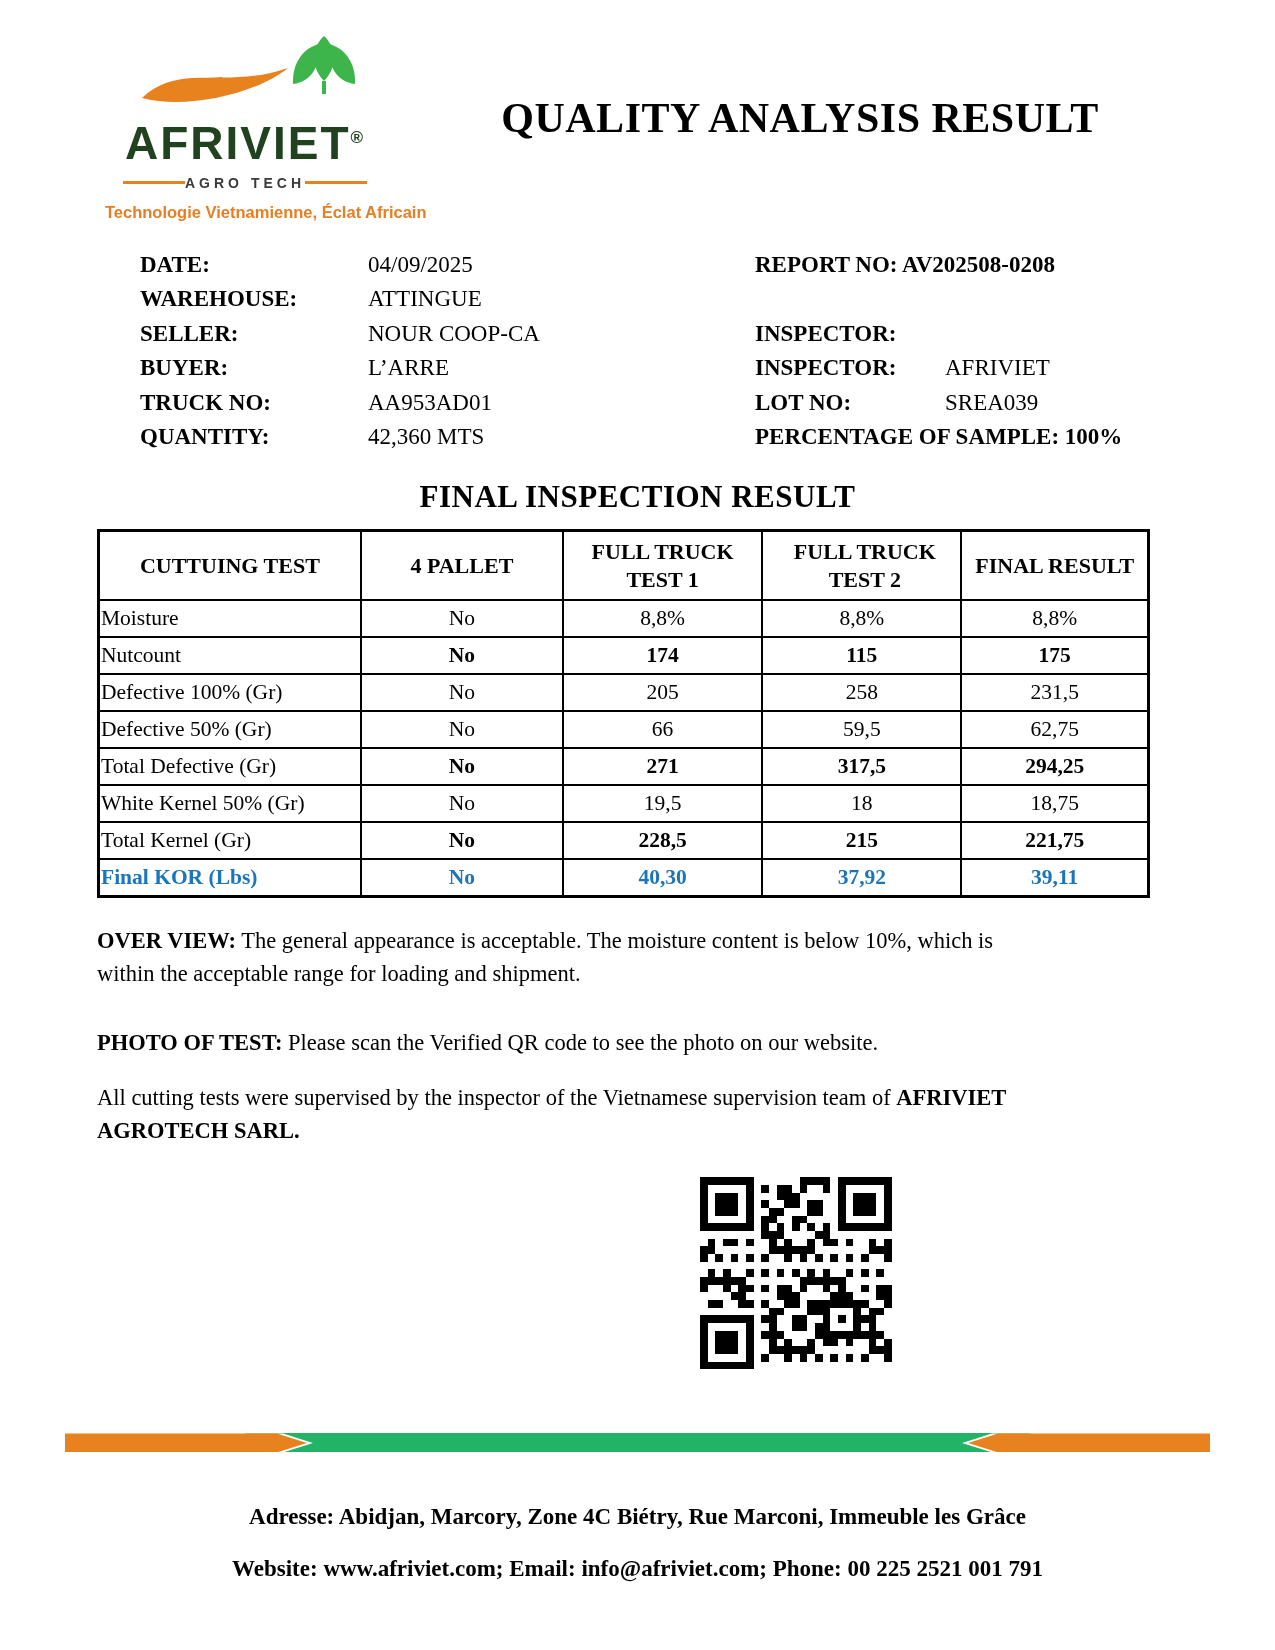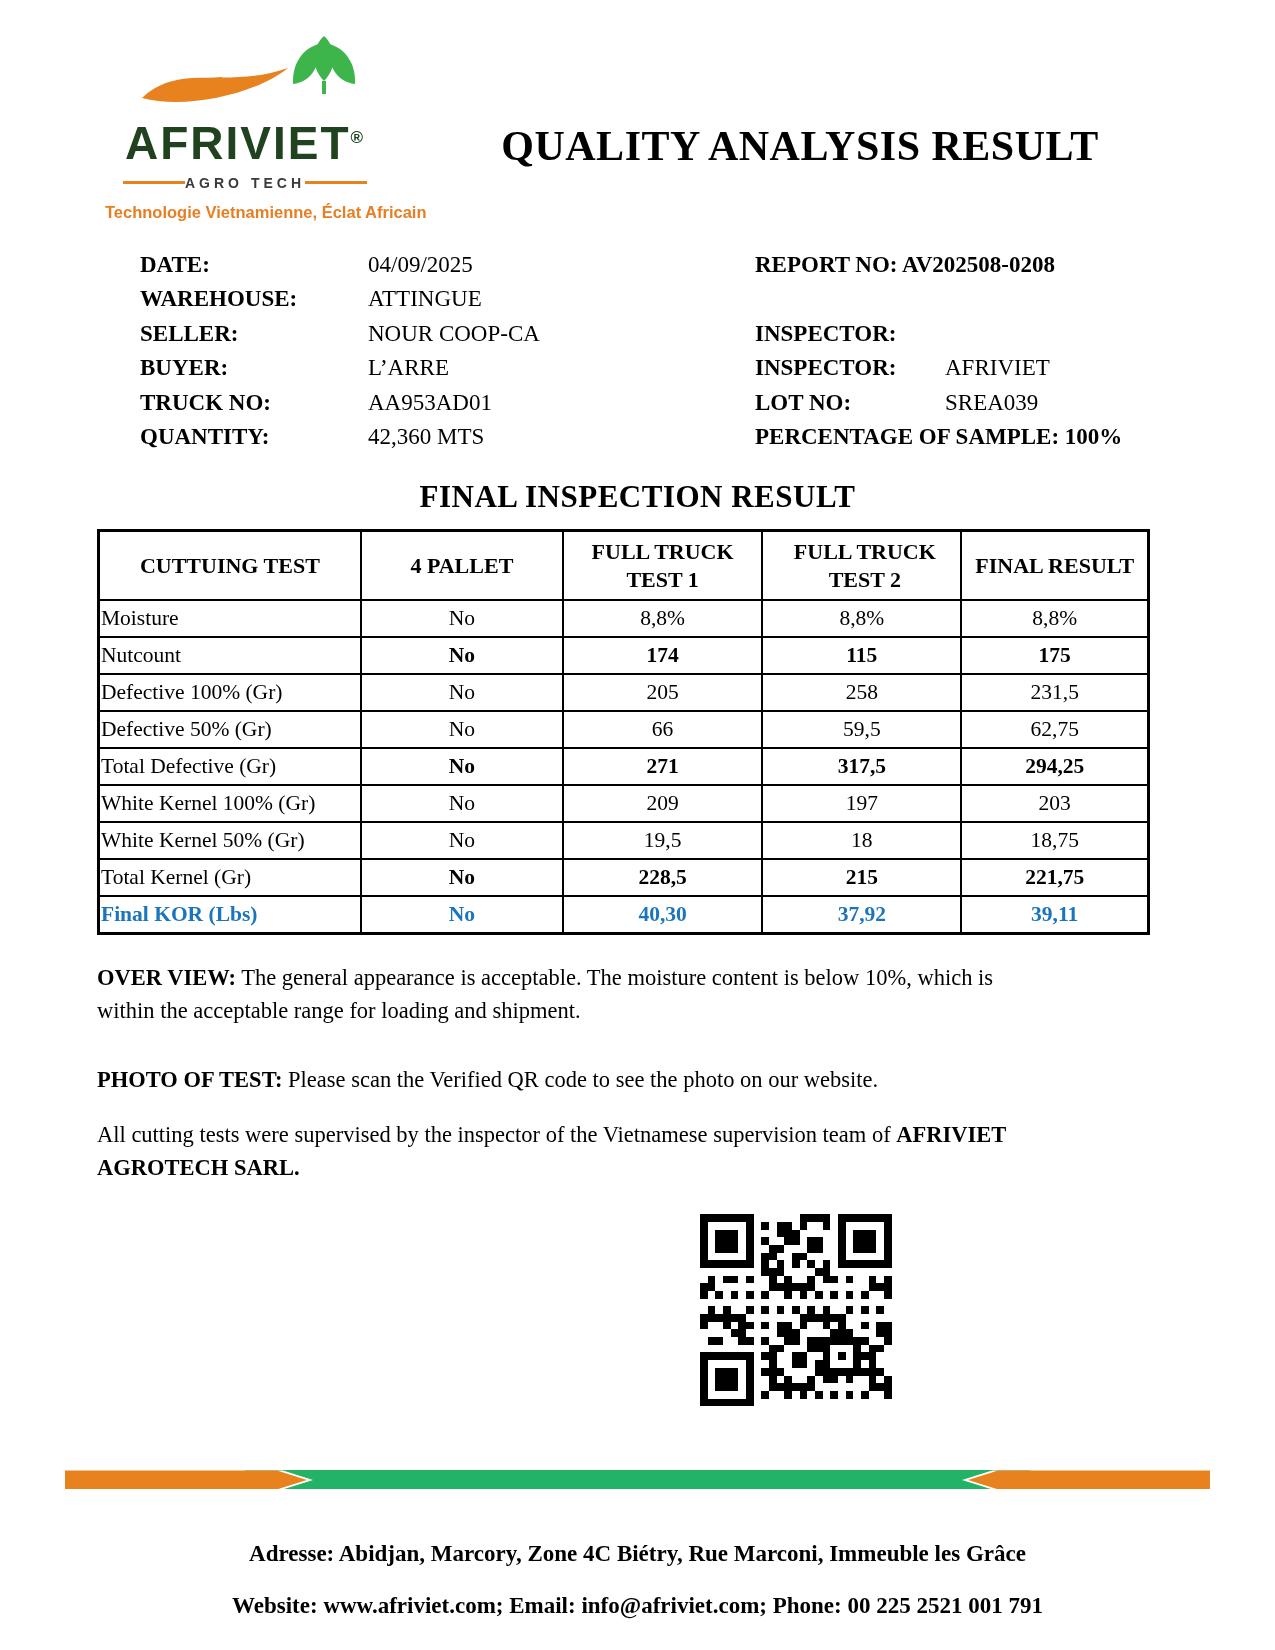--- a/index.html
+++ b/index.html
@@ -15,21 +15,21 @@
   .logo-art { display:block; margin:0 auto; }
   .brand-line { font-family:"Liberation Sans", sans-serif; font-weight:bold;
     font-size:46px; letter-spacing:2px; color:#20421E; line-height:1.02; }
   .reg-mark { font-size:17px; vertical-align:super; font-weight:bold; }
   .agro-row { display:flex; align-items:center; gap:0; margin:8px 18px 0 18px; }
   .agro-row .rule { flex:1; height:3px; background:#E8821E; }
   .agro-text { font-family:"Liberation Sans", sans-serif; font-weight:bold;
     font-size:14px; letter-spacing:4px; color:#3a3a3a; white-space:nowrap; }
   .tagline { margin-top:12px; font-family:"Liberation Sans", sans-serif;
     font-weight:bold; font-size:16.5px; color:#E87E22; white-space:nowrap; }
-  .doc-title { flex:1; text-align:center; margin-top:90px;
+  .doc-title { flex:1; text-align:center; margin-top:62px;
     font-size:42px; font-weight:bold; letter-spacing:0.5px; }
   
   .meta { margin:30px 0 0 140px; font-size:23px; }
   .meta-row { display:flex; align-items:baseline; height:34.5px; }
   .m-ll { width:228px; font-weight:bold; }
   .m-lv { width:387px; }
   .m-rl { min-width:190px; font-weight:bold; white-space:nowrap; }
   .m-rv { padding-left:0px; }
   
   .section-title { margin-top:20px; text-align:center;
@@ -177,27 +177,20 @@
           <td class="">62,75</td>
         </tr>
         <tr>
           <td class="c0">Total Defective (Gr)</td>
           <td class=" vb">No</td>
           <td class=" vb">271</td>
           <td class=" vb">317,5</td>
           <td class=" vb">294,25</td>
         </tr>
         <tr>
-          <td class="c0">White Kernel 100% (Gr)</td>
-          <td class="">No</td>
-          <td class="">209</td>
-          <td class="">197</td>
-          <td class="">203</td>
-        </tr>
-        <tr>
           <td class="c0">White Kernel 50% (Gr)</td>
           <td class="">No</td>
           <td class="">19,5</td>
           <td class="">18</td>
           <td class="">18,75</td>
         </tr>
         <tr>
           <td class="c0">Total Kernel (Gr)</td>
           <td class=" vb">No</td>
           <td class=" vb">228,5</td>

